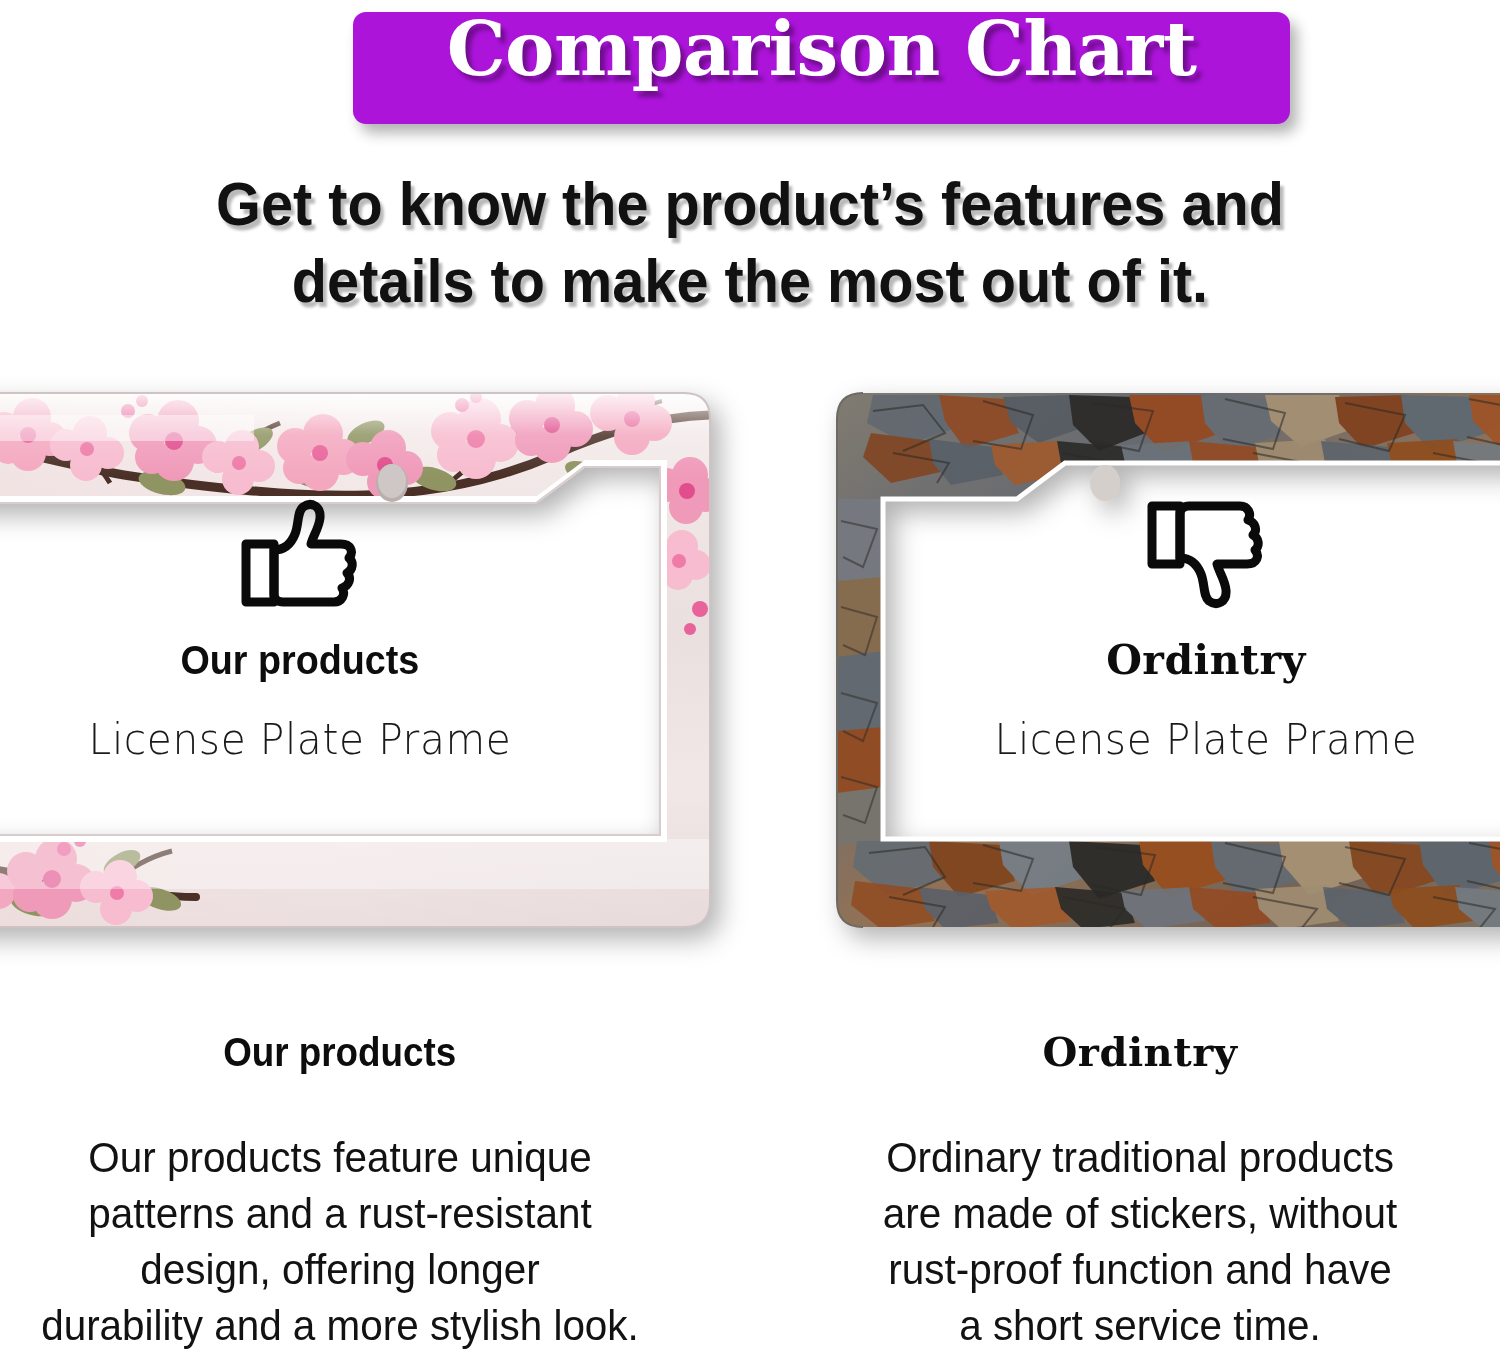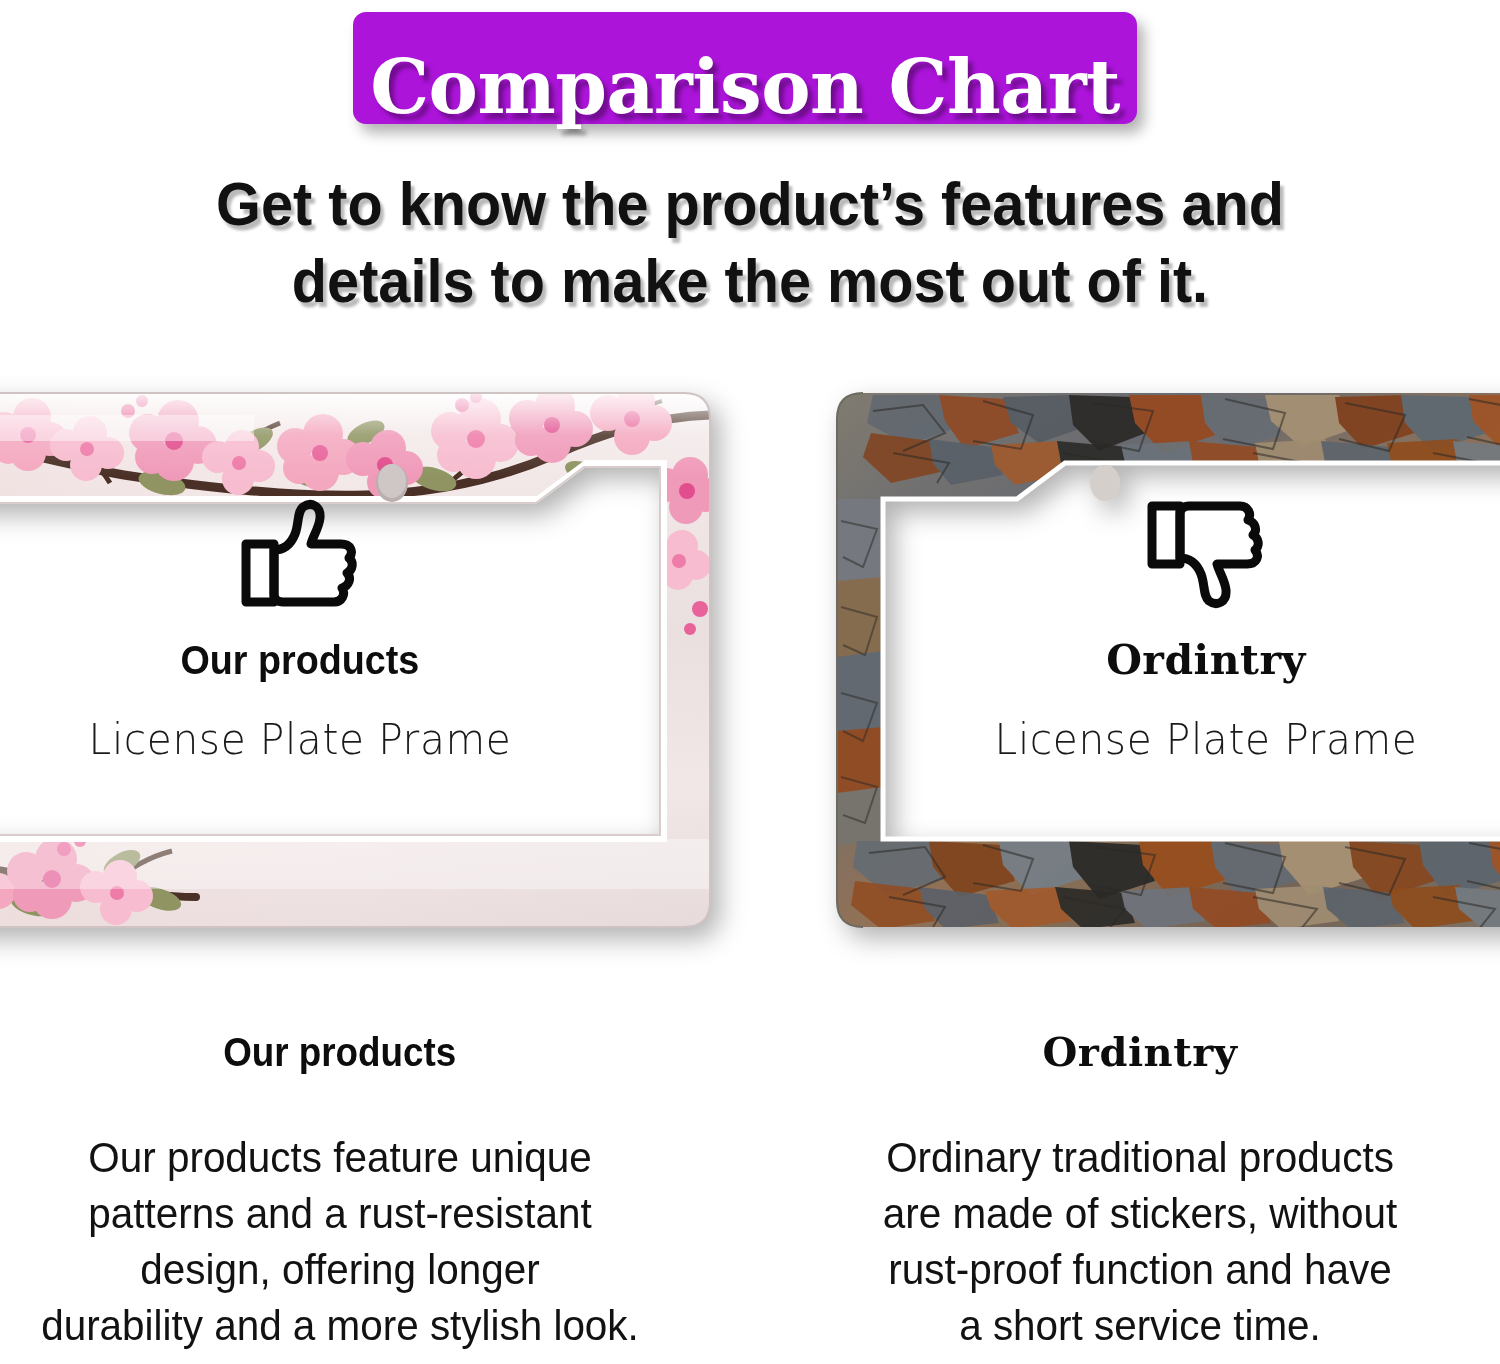--- a/index.html
+++ b/index.html
@@ -18,27 +18,27 @@
     width: 1500px;
     height: 1364px;
     background: #ffffff;
   }
 
   
   .banner {
     position: absolute;
     left: 353px;
     top: 12px;
-    width: 784px;
+    width: 937px;
     height: 112px;
     background: #AC14DA;
     border-radius: 13px;
     box-shadow: 7px 9px 14px rgba(0,0,0,0.30);
     display: flex;
-    align-items: flex-end;
+    align-items: flex-start;
     justify-content: center;
   }
   .banner-title {
     font-family: "DejaVu Serif", serif;
     font-weight: bold;
     font-size: 74px;
     line-height: 1;
     color: #ffffff;
     letter-spacing: -0.5px;
     text-shadow: 5px 6px 4px rgba(0,0,0,0.35);

